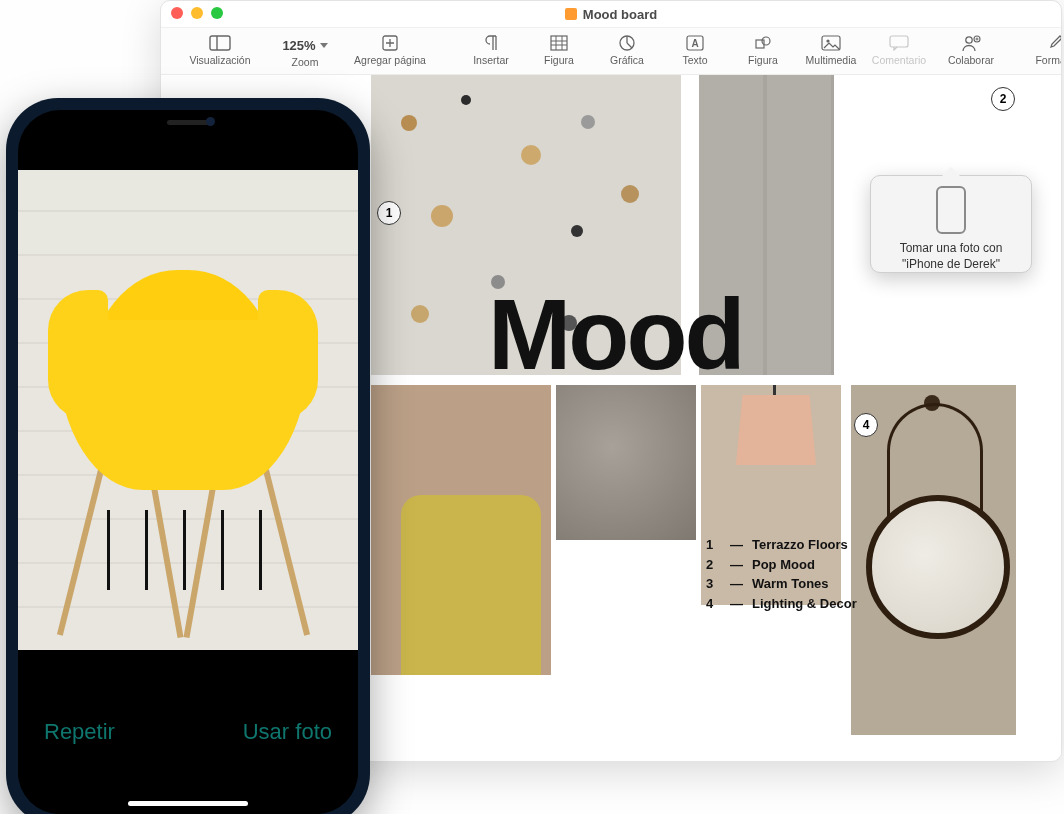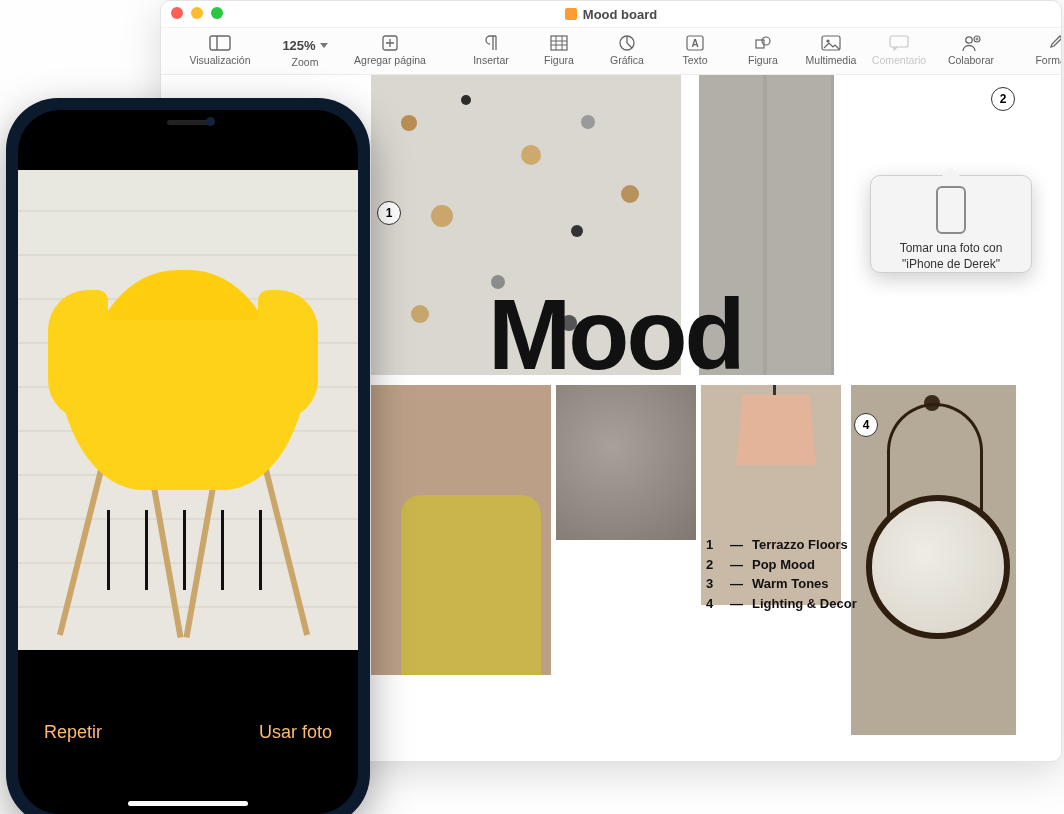--- a/index.html
+++ b/index.html
@@ -73,21 +73,21 @@
   .chair-arm-l{position:absolute;left:30px;top:120px;width:60px;height:130px;background:#ffd21a;border-radius:40px 10px 10px 40px;}
   .chair-arm-r{position:absolute;left:240px;top:120px;width:60px;height:130px;background:#ffd21a;border-radius:10px 40px 40px 10px;}
   .chair-back{position:absolute;left:70px;top:100px;width:190px;height:120px;background:#ffcf0f;border-radius:90px 90px 10px 10px/110px 110px 10px 10px;}
   .leg{position:absolute;bottom:10px;width:6px;height:170px;background:#caa66a;transform-origin:top center;}
   .leg.l1{left:80px;transform:rotate(14deg);}
   .leg.l2{left:130px;transform:rotate(-10deg);}
   .leg.l3{left:195px;transform:rotate(10deg);}
   .leg.l4{left:245px;transform:rotate(-14deg);}
   .wires{position:absolute;bottom:60px;left:70px;width:190px;height:80px;}
   .wires span{position:absolute;top:0;bottom:0;width:3px;background:#111;}
-  .bottom-bar{position:absolute;bottom:0;left:0;right:0;height:120px;background:#000;display:flex;align-items:center;justify-content:space-between;padding:0 26px 22px 26px;font-size:18px;color:#fdba74;}
+  .bottom-bar{position:absolute;bottom:0;left:0;right:0;height:120px;background:#000;display:flex;align-items:center;justify-content:space-between;padding:0 26px 22px 26px;font-size:22px;color:#0f766e;}
   .home-ind{position:absolute;bottom:8px;left:50%;transform:translateX(-50%);width:120px;height:5px;background:#fff;border-radius:3px;}
 </style>
 </head>
 <body>
 
 <div class="mac-window">
 
   <div class="titlebar">
     <div class="traffic">
       <span class="tl-red"></span>

